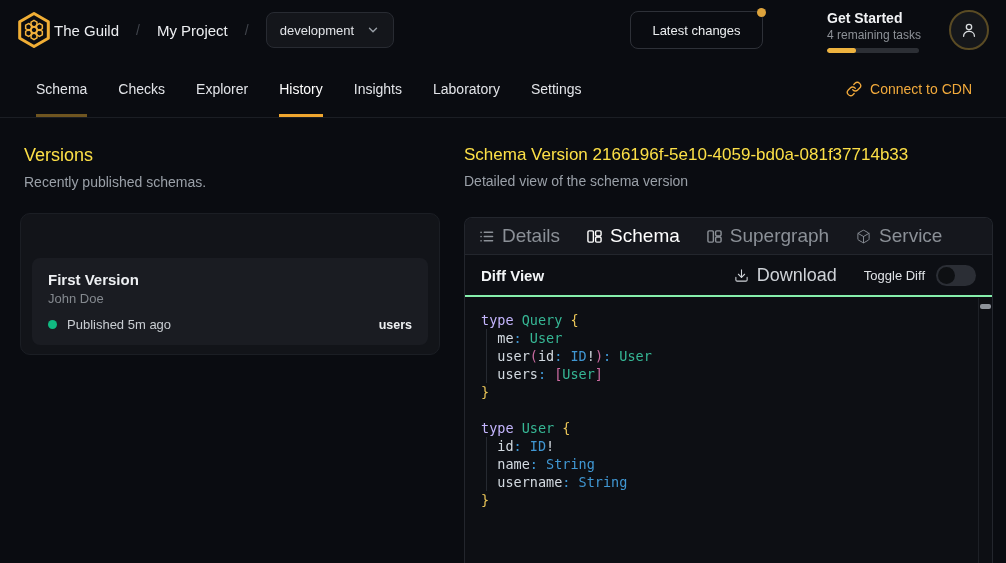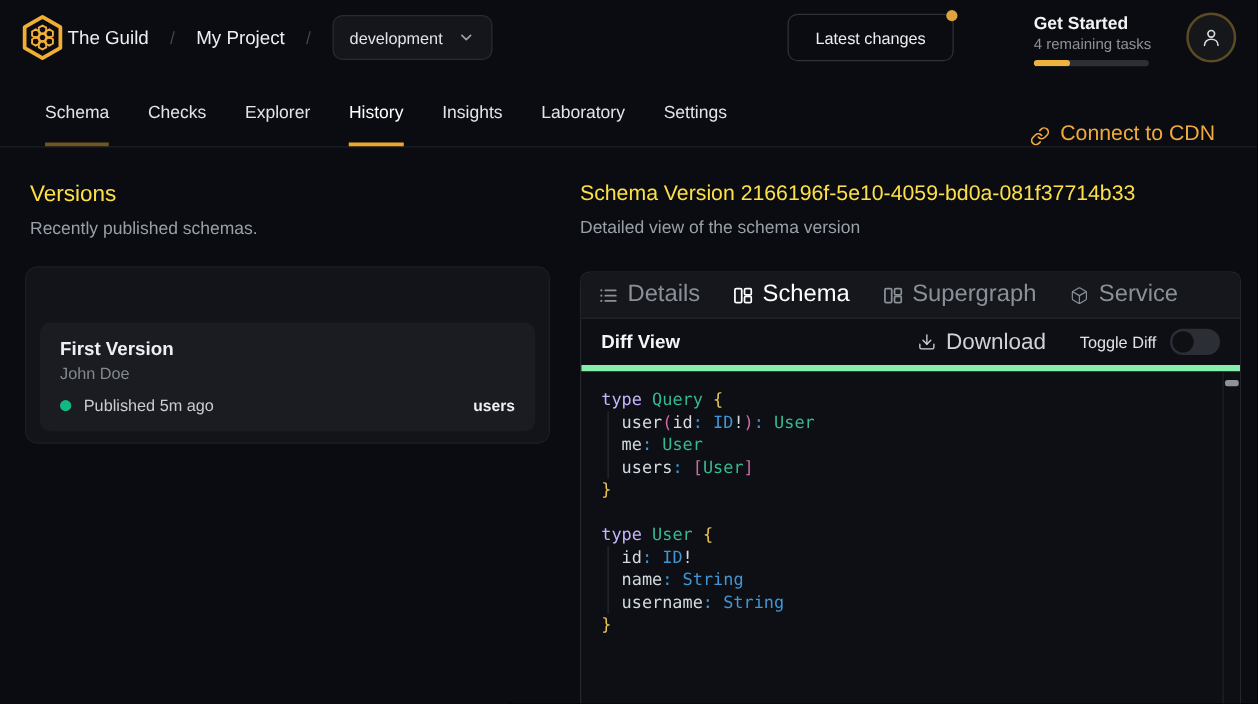--- a/index.html
+++ b/index.html
@@ -31,22 +31,22 @@
   .avatar{position:absolute;left:949px;top:10px;width:40px;height:40px;border-radius:50%;
       background:#15171b;border:2px solid #5a4b24;display:flex;align-items:center;justify-content:center;cursor:pointer;padding:0;}
 
   
   .tabs-nav{position:absolute;top:60px;left:0;right:0;height:58px;border-bottom:1px solid #1b1e24;
       display:flex;align-items:stretch;padding-left:36px;}
   .nav-tab{display:flex;align-items:center;margin-right:31px;font-size:14px;color:#e2e4e8;
       border-bottom:3px solid transparent;padding-top:3px;cursor:pointer;}
   .nav-tab.hl{border-bottom-color:#6f5520;}
   .nav-tab.active{border-bottom-color:#efa62f;color:#ffffff;}
-  .cdn-link{position:absolute;right:34px;top:0;bottom:0;display:flex;align-items:flex-end;gap:8px;
-      color:#f2aa3c;font-size:17px;cursor:pointer;}
+  .cdn-link{position:absolute;right:34px;top:0;bottom:0;display:flex;align-items:center;gap:8px;
+      color:#f2aa3c;font-size:14px;cursor:pointer;}
   .cdn-link svg{width:16px;height:16px;stroke:#f2aa3c;fill:none;stroke-width:2;stroke-linecap:round;stroke-linejoin:round;}
 
   
   .main{position:absolute;top:118px;left:0;right:0;bottom:0;}
   .col-title{font-size:18px;font-weight:400;color:#fde047;}
   .col-sub{font-size:14px;color:#9aa0a8;margin-top:8px;}
 
   .versions-head{position:absolute;left:24px;top:27px;}
   .versions-card{position:absolute;left:20px;top:95px;width:420px;height:142px;background:#121419;
       border:1px solid #1b1e24;border-radius:10px;padding:11px;padding-top:44px;}
@@ -62,21 +62,21 @@
   .detail-head .col-title{font-size:17px;}
 
   .detail-panel{position:absolute;left:464px;top:99px;right:13px;bottom:0;background:#0d0f14;
       border:1px solid #23262d;border-bottom:none;border-radius:8px 8px 0 0;overflow:hidden;}
   .panel-tabs{height:37px;background:#15171d;border-bottom:1px solid #23262d;display:flex;
       align-items:center;padding:0 14px;gap:27px;}
   .panel-tab{display:flex;align-items:center;gap:8px;font-size:19px;color:#8b9097;cursor:pointer;}
   .panel-tab svg{width:15px;height:15px;stroke:currentColor;fill:none;stroke-width:1.5;stroke-linecap:round;stroke-linejoin:round;}
   .panel-tab.active{color:#ffffff;}
 
-  .diff-bar{height:42px;border-bottom:5px solid #86efac;display:flex;align-items:center;padding:0 16px;}
+  .diff-bar{height:42px;border-bottom:2px solid #86efac;display:flex;align-items:center;padding:0 16px;}
   .diff-title{font-size:15px;font-weight:700;color:#f3f5f7;margin-right:auto;}
   .dl-btn{display:flex;align-items:center;gap:8px;font-size:18px;color:#cfd3d8;cursor:pointer;margin-right:27px;}
   .dl-btn svg{width:15px;height:15px;stroke:#cfd3d8;fill:none;stroke-width:1.7;stroke-linecap:round;stroke-linejoin:round;}
   .toggle-label{font-size:13px;color:#dfe2e6;margin-right:11px;}
   .switch{position:relative;width:40px;height:21px;border-radius:11px;background:#2b2e35;cursor:pointer;}
   .switch .knob{position:absolute;left:2px;top:2px;width:17px;height:17px;border-radius:50%;background:#0e1013;}
 
   .code-area{position:absolute;top:80px;left:0;right:0;bottom:0;padding:13px 16px;
       font-family:"DejaVu Sans Mono",monospace;font-size:13.5px;line-height:18px;}
   .code-line{white-space:pre;height:18px;}
@@ -236,22 +236,22 @@
         <div class="switch">
           <div class="knob"></div>
         </div>
       </div>
 
       <div class="code-area">
         <div class="guide" id="guide-1"></div>
         <div class="guide" id="guide-2"></div>
         <div>
             <div class="code-line"><span class="tk-kw">type</span><span class="tk-pl"> </span><span class="tk-ty">Query</span><span class="tk-pl"> </span><span class="tk-br">{</span></div>
+            <div class="code-line"><span class="tk-pl">  me</span><span class="tk-co">:</span><span class="tk-pl"> </span><span class="tk-ty">User</span></div>
             <div class="code-line"><span class="tk-pl">  user</span><span class="tk-pa">(</span><span class="tk-pl">id</span><span class="tk-co">:</span><span class="tk-pl"> </span><span class="tk-sc">ID</span><span class="tk-pl">!</span><span class="tk-pa">)</span><span class="tk-co">:</span><span class="tk-pl"> </span><span class="tk-ty">User</span></div>
-            <div class="code-line"><span class="tk-pl">  me</span><span class="tk-co">:</span><span class="tk-pl"> </span><span class="tk-ty">User</span></div>
             <div class="code-line"><span class="tk-pl">  users</span><span class="tk-co">:</span><span class="tk-pl"> </span><span class="tk-pa">[</span><span class="tk-ty">User</span><span class="tk-pa">]</span></div>
             <div class="code-line"><span class="tk-br">}</span></div>
             <div class="code-line">&nbsp;</div>
             <div class="code-line"><span class="tk-kw">type</span><span class="tk-pl"> </span><span class="tk-ty">User</span><span class="tk-pl"> </span><span class="tk-br">{</span></div>
             <div class="code-line"><span class="tk-pl">  id</span><span class="tk-co">:</span><span class="tk-pl"> </span><span class="tk-sc">ID</span><span class="tk-pl">!</span></div>
             <div class="code-line"><span class="tk-pl">  name</span><span class="tk-co">:</span><span class="tk-pl"> </span><span class="tk-sc">String</span></div>
             <div class="code-line"><span class="tk-pl">  username</span><span class="tk-co">:</span><span class="tk-pl"> </span><span class="tk-sc">String</span></div>
             <div class="code-line"><span class="tk-br">}</span></div>
           </div>
         <div class="code-sb">

